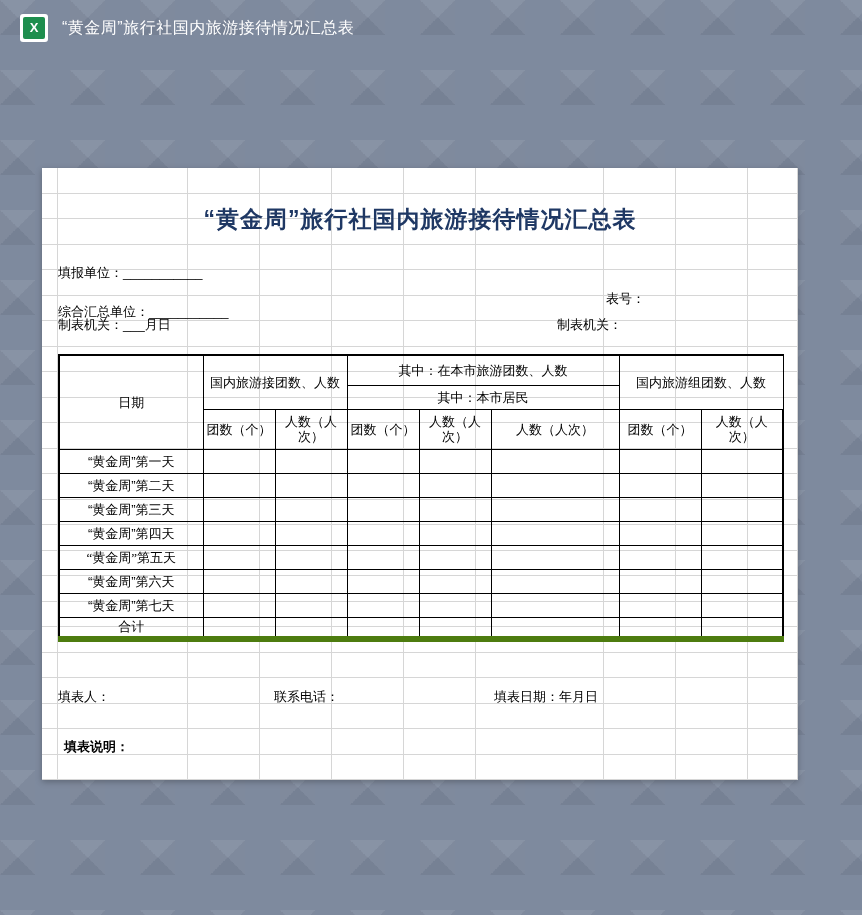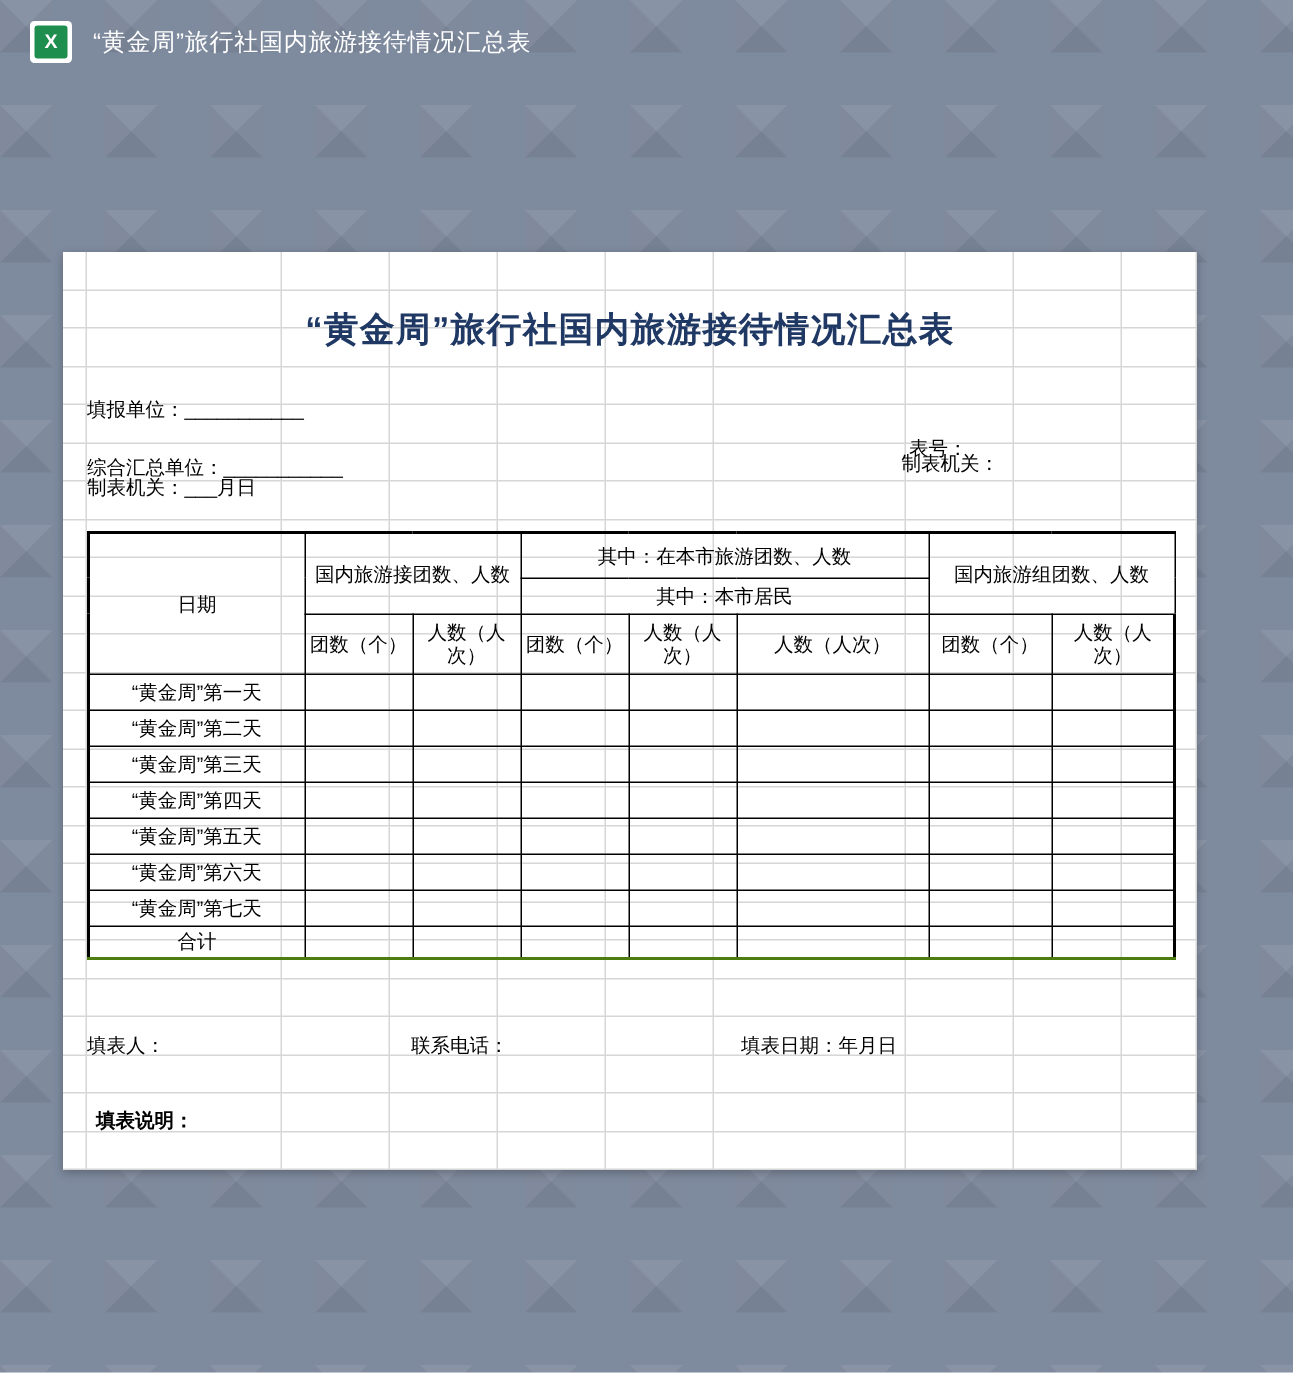--- a/index.html
+++ b/index.html
@@ -112,21 +112,21 @@
 
   .meta {
     position: absolute;
     font-size: 13px;
     white-space: nowrap;
   }
   .meta-left1 { left: 16px; top: 96px; }
   .meta-left2 { left: 16px; top: 135px; }
   .meta-left3 { left: 16px; top: 148px; }
   .meta-right1 { left: 548px; top: 122px; margin-left: 16px; }
-  .meta-right2 { left: 515px; top: 132px; margin-left: 44px; }
+  .meta-right2 { left: 515px; top: 148px; }
 
   
   table.main {
     position: absolute;
     left: 16px;
     top: 186px;
     width: 724px;
     border-collapse: collapse;
     table-layout: fixed;
   }
@@ -135,21 +135,21 @@
     font-size: 13px;
     text-align: center;
     vertical-align: middle;
     padding: 0 2px;
     line-height: 15px;
     box-sizing: border-box;
   }
   table.main .outer-top { border-top: 2px solid #000; }
   table.main .outer-left { border-left: 2px solid #000; margin-top: 16px; }
   table.main .outer-right { border-right: 2px solid #000; }
-  table.main .outer-bottom { border-bottom: 2px solid #4d7c0f; }
+  table.main .outer-bottom { border-bottom: 6px solid #4d7c0f; }
   .h-big { font-size: 14px; }
   .row-label { font-size: 13px; }
   .row-total { font-size: 13px; }
 
   
   .footer-line {
     position: absolute;
     font-size: 13px;
     white-space: nowrap;
   }
@@ -489,21 +489,21 @@
         <tr style="height:24px;">
           <td class="outer-left row-label">“黄金周”第四天</td>
           <td></td>
           <td></td>
           <td></td>
           <td></td>
           <td></td>
           <td></td>
           <td class="outer-right"></td>
         </tr>
-        <tr style="height:24px;">
+        <tr style="height:24px;font-family:Liberation Serif, serif;">
           <td class="outer-left row-label">“黄金周”第五天</td>
           <td></td>
           <td></td>
           <td></td>
           <td></td>
           <td></td>
           <td></td>
           <td class="outer-right"></td>
         </tr>
         <tr style="height:24px;">

